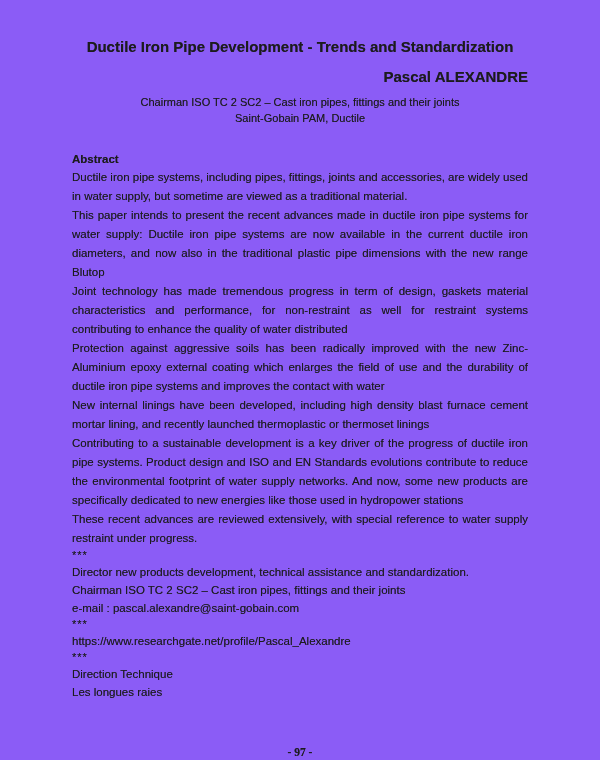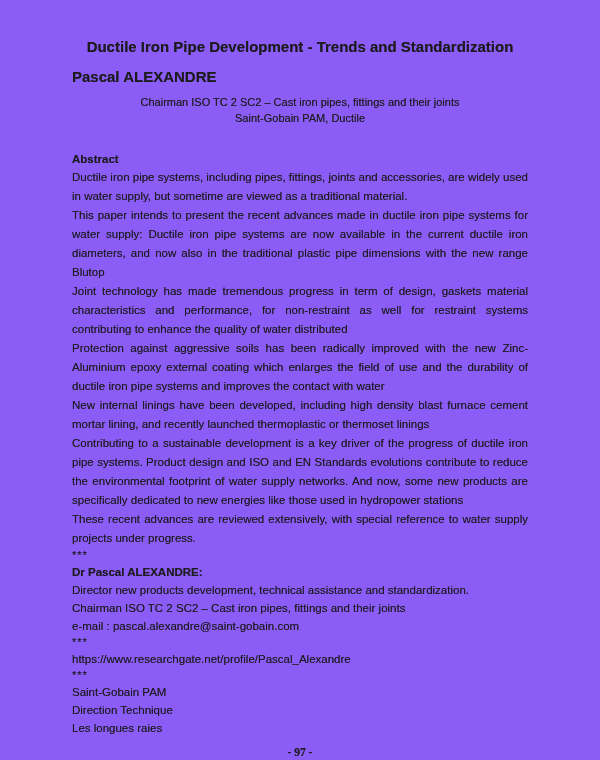--- a/index.html
+++ b/index.html
@@ -16,21 +16,21 @@
   .content { margin: 0 72px; }
   .paper-title {
     margin: 38px 0 0 0;
     text-align: center;
     font-size: 15px;
     line-height: 18px;
     font-weight: bold;
   }
   .author-name {
     margin: 12px 0 0 0;
-    text-align: left;
+    text-align: right;
     font-size: 15px;
     line-height: 18px;
     font-weight: bold;
   }
   .affil {
     margin: 0;
     text-align: center;
     font-size: 11px;
     line-height: 16px;
     font-weight: normal;
@@ -84,35 +84,33 @@
     <p class="affil">Saint-Gobain PAM, Ductile</p>
 
     <p class="abstract-heading">Abstract</p>
 
     <p class="body just">Ductile iron pipe systems, including pipes, fittings, joints and accessories, are widely used in water supply, but sometime are viewed as a traditional material.</p>
     <p class="body just">This paper intends to present the recent advances made in ductile iron pipe systems for water supply: Ductile iron pipe systems are now available in the current ductile iron diameters, and now also in the traditional plastic pipe dimensions with the new range Blutop</p>
     <p class="body just">Joint technology has made tremendous progress in term of design, gaskets material characteristics and performance, for non-restraint as well for restraint systems contributing to enhance the quality of water distributed</p>
     <p class="body just">Protection against aggressive soils has been radically improved with the new Zinc-Aluminium epoxy external coating which enlarges the field of use and the durability of ductile iron pipe systems and improves the contact with water</p>
     <p class="body just">New internal linings have been developed, including high density blast furnace cement mortar lining, and recently launched thermoplastic or thermoset linings</p>
     <p class="body just">Contributing to a sustainable development is a key driver of the progress of ductile iron pipe systems. Product design and ISO and EN Standards evolutions contribute to reduce the environmental footprint of water supply networks. And now, some new products are specifically dedicated to new energies like those used in hydropower stations</p>
-    <p class="body just">These recent advances are reviewed extensively, with special reference to water supply projects under progress.</p>
+    <p class="body just">These recent advances are reviewed extensively, with special reference to water supply restraint under progress.</p>
 
     <p class="stars">***</p>
 
-    <p class="body lower bold">Dr Pascal ALEXANDRE:</p>
     <p class="body lower">Director new products development, technical assistance and standardization.</p>
     <p class="body lower">Chairman ISO TC 2 SC2 – Cast iron pipes, fittings and their joints</p>
     <p class="body lower"><span>e-mail : </span><a class="doc-link">pascal.alexandre@saint-gobain.com</a></p>
 
     <p class="stars">***</p>
 
     <p class="body lower"><a class="doc-link">https://www.researchgate.net/profile/Pascal_Alexandre</a></p>
 
     <p class="stars">***</p>
 
-    <p class="body lower">Saint-Gobain PAM</p>
     <p class="body lower">Direction Technique</p>
     <p class="body lower">Les longues raies</p>
 
   </div>
 
   <div class="footer">- 97 -</div>
 </div>
 
 </body></html>

